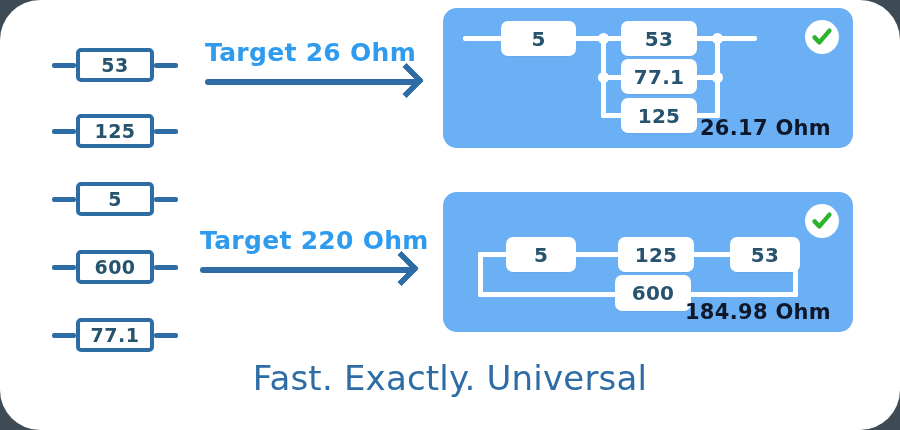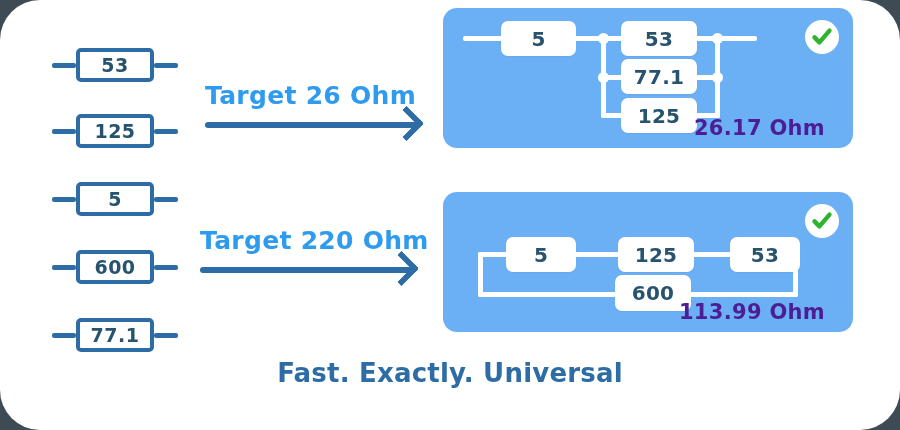--- a/index.html
+++ b/index.html
@@ -81,22 +81,22 @@
   }
 
   
   .panel {
     position: absolute;
     background: #6bb0f5;
     border-radius: 14px;
   }
   .panel .result {
     position: absolute;
-    right: 28px; bottom: 8px;
-    color: #4c1d95;
+    right: 22px; bottom: 8px;
+    color: #0f172a;
     font-size: 21px;
     font-weight: bold;
     letter-spacing: .3px;
   }
   .check-badge {
     position: absolute;
     right: 14px; top: 12px;
     width: 34px; height: 34px;
     border-radius: 50%;
     background: #ffffff;
@@ -129,22 +129,22 @@
     letter-spacing: .3px;
   }
 
   
   #tagline {
     position: absolute;
     left: 0; right: 0;
     top: 358px;
     text-align: center;
     color: #2d6ca4;
-    font-size: 26px;
-    font-weight: bold;
+    font-size: 34px;
+    font-weight: normal;
     letter-spacing: .2px;
   }
 </style>
 </head>
 <body>
 
 <div id="page">
 
   <div id="inventory">
 
@@ -183,21 +183,21 @@
     <div class="res-row" style="top:270px;">
       <div class="lead"></div>
       <div class="res-box">
         <span>77.1</span>
       </div>
       <div class="lead"></div>
     </div>
 
   </div>
 
-  <div class="arrow-group" style="left:205px; top:38px;margin-top:43px;">
+  <div class="arrow-group" style="left:205px; top:38px;">
     <div class="target-label">Target 26 Ohm</div>
     <div class="arrow-line"></div>
   </div>
 
   <div class="arrow-group" style="left:200px; top:226px;">
     <div class="target-label">Target 220 Ohm</div>
     <div class="arrow-line"></div>
   </div>
 
   <div class="panel" style="left:443px; top:8px; width:410px; height:140px;">
@@ -275,18 +275,18 @@
       <span>125</span>
     </div>
     <div class="chip" style="left:287px; top:45px; width:70px; height:35px;">
       <span>53</span>
     </div>
 
     <div class="chip" style="left:172px; top:83px; width:76px; height:36px;">
       <span>600</span>
     </div>
 
-    <div class="result">113.99 Ohm</div>
+    <div class="result">184.98 Ohm</div>
   </div>
 
   <div id="tagline">Fast. Exactly. Universal</div>
 
 </div>
 
 </body></html>

